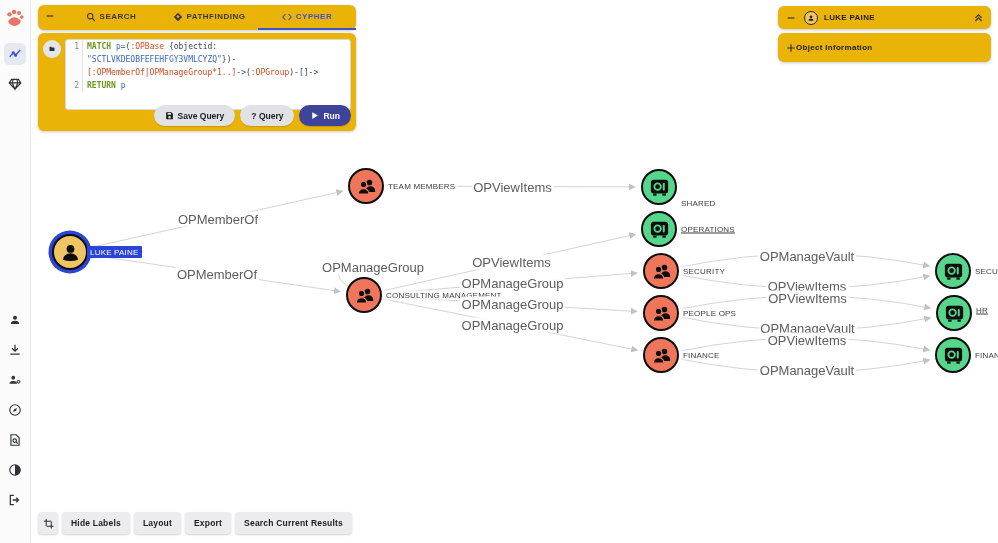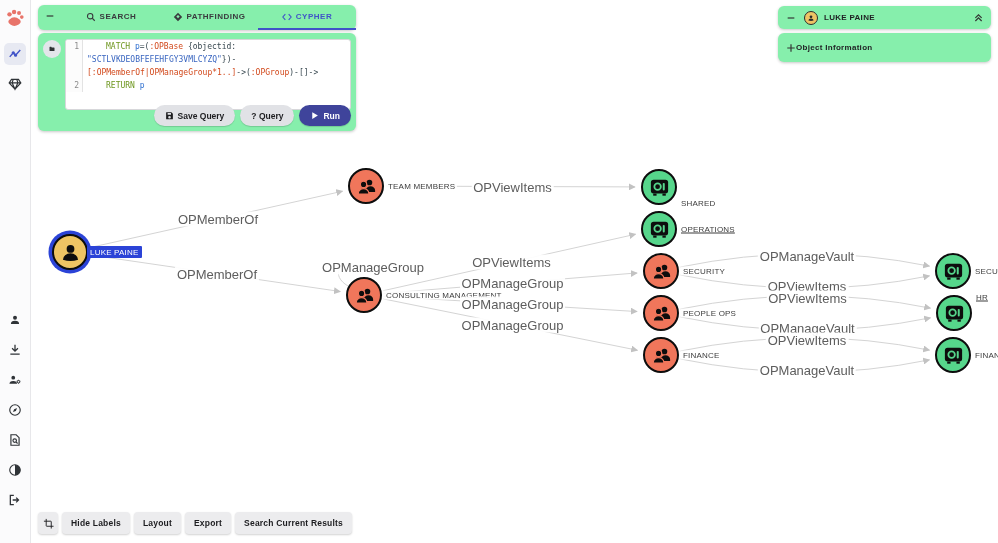--- a/index.html
+++ b/index.html
@@ -10,21 +10,21 @@
   .sidebar{position:absolute;left:0;top:0;width:30px;height:543px;background:#fbfbfc;
            border-right:1px solid #e7e7ea;z-index:5;display:flex;flex-direction:column;align-items:center;}
   .side-logo{width:22px;height:22px;margin:7px 0 10px 0;}
   .side-item{width:22px;height:22px;border-radius:5px;display:flex;align-items:center;justify-content:center;
              margin:4px 0;color:#2f3337;cursor:pointer;}
   .side-item.active{background:#e7e9f2;color:#4053c8;}
   .side-item svg{width:14px;height:14px;}
   .side-spacer{flex:1 1 auto;}
 
   
-  .card{position:absolute;background:#86efac;border-radius:6px;box-shadow:0 1px 3px rgba(0,0,0,.22);z-index:4;}
+  .card{position:absolute;background:#eab308;border-radius:6px;box-shadow:0 1px 3px rgba(0,0,0,.22);z-index:4;}
 
   
   .tabs-card{left:38px;top:5px;width:318px;height:25px;display:flex;align-items:stretch;}
   .minus-btn{width:24px;border:none;background:transparent;color:#333;font-size:12px;line-height:25px;
              cursor:pointer;padding:0;border-radius:6px 0 0 6px;}
   .tab{flex:1;display:flex;align-items:center;justify-content:center;gap:4px;font-size:8px;font-weight:700;
        letter-spacing:.5px;color:#3a3a3e;cursor:pointer;border-bottom:2px solid transparent;box-sizing:border-box;}
   .tab svg{width:10px;height:10px;}
   .tab.active{color:#4053c8;border-bottom-color:#4053c8;}
 
@@ -33,21 +33,21 @@
   .folder-btn{position:absolute;left:5px;top:7px;width:18px;height:18px;border-radius:50%;border:none;
               background:#e3e5ea;display:flex;align-items:center;justify-content:center;cursor:pointer;color:#2e3234;}
   .folder-btn svg{width:10px;height:10px;}
   .editor{position:absolute;left:27px;top:6px;right:5px;height:69px;background:#fff;border:1px solid #d7d7da;
           border-radius:3px;font-family:"DejaVu Sans Mono",monospace;font-size:8px;line-height:13px;
           overflow:hidden;cursor:text;}
   .code-row{display:flex;}
   .gutter{width:13px;flex:0 0 13px;text-align:right;padding-right:3px;color:#8a8a8a;
           border-right:1px solid #e3e3e3;background:#fcfcfc;}
   .code-text{padding-left:4px;white-space:pre;}
-  .tk-kw{color:#6f9720;font-weight:400;margin-left:19px;}
+  .tk-kw{color:#6f9720;font-weight:700;}
   .tk-var{color:#2e6fd0;}
   .tk-atom{color:#d2491c;}
   .tk-str{color:#3a66c0;}
   .tk-pln{color:#37474f;}
   .btn-row{position:absolute;right:5px;bottom:5px;display:flex;gap:5px;align-items:center;}
   .pill{height:21px;border:none;border-radius:11px;background:#e1e2e6;color:#1d1d20;font-size:8.5px;
         font-weight:700;display:flex;align-items:center;gap:4px;padding:0 11px;cursor:pointer;
         font-family:"Liberation Sans",sans-serif;box-shadow:0 1px 1px rgba(0,0,0,.15);}
   .pill svg{width:9px;height:9px;}
   .pill.run{background:#3f449b;color:#fff;}
@@ -235,21 +235,21 @@
       <div class="nlabel" style="left: 973px; top: 271px;">SECURITY</div>
       <div class="gnode vault" style="left: 954px; top: 313px;">
         <svg viewBox="0 0 20 20">
           <rect x="1.8" y="2.6" width="16.4" height="13.2" rx="2.6" fill="#0d0d0d"></rect>
           <rect x="4" y="15.8" width="3.2" height="2" fill="#0d0d0d"></rect>
           <rect x="12.8" y="15.8" width="3.2" height="2" fill="#0d0d0d"></rect>
           <circle cx="8.2" cy="9.2" r="3.1" fill="none" stroke="#56d68b" stroke-width="1.7"></circle>
           <rect x="13.1" y="5.6" width="1.9" height="7.2" rx="0.9" fill="#56d68b"></rect>
         </svg>
       </div>
-      <div class="nlabel" style="left: 974px; top: 297px; text-decoration: underline;">HR</div>
+      <div class="nlabel" style="left: 974px; top: 310px; text-decoration: underline;">HR</div>
       <div class="gnode vault" style="left: 953px; top: 355px;">
         <svg viewBox="0 0 20 20">
           <rect x="1.8" y="2.6" width="16.4" height="13.2" rx="2.6" fill="#0d0d0d"></rect>
           <rect x="4" y="15.8" width="3.2" height="2" fill="#0d0d0d"></rect>
           <rect x="12.8" y="15.8" width="3.2" height="2" fill="#0d0d0d"></rect>
           <circle cx="8.2" cy="9.2" r="3.1" fill="none" stroke="#56d68b" stroke-width="1.7"></circle>
           <rect x="13.1" y="5.6" width="1.9" height="7.2" rx="0.9" fill="#56d68b"></rect>
         </svg>
       </div>
       <div class="nlabel" style="left: 973px; top: 355px;">FINANCE</div>

